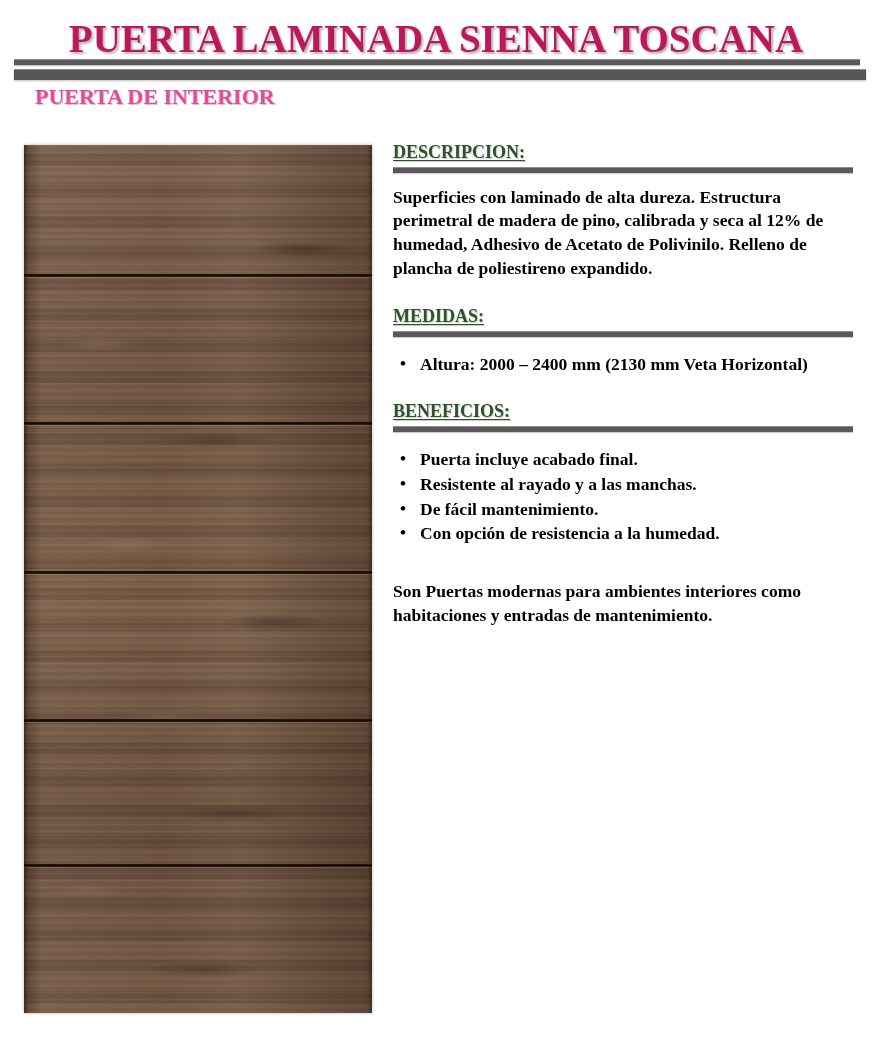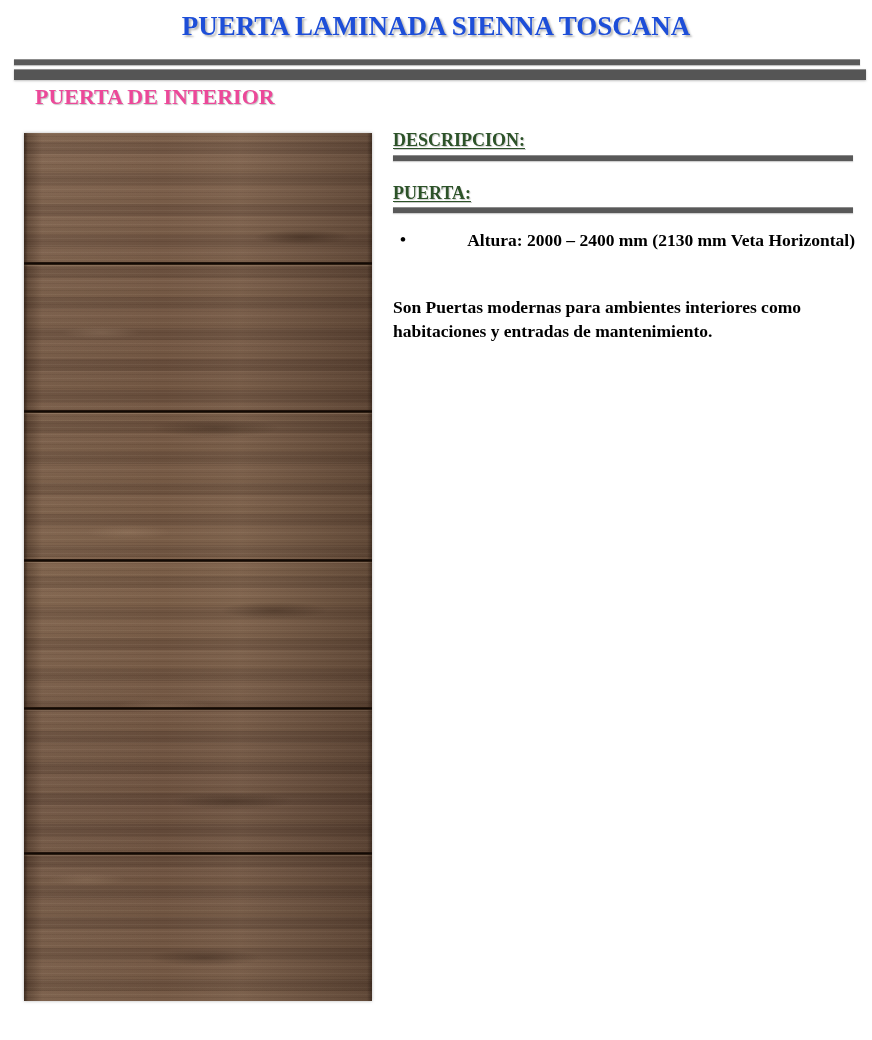--- a/index.html
+++ b/index.html
@@ -11,26 +11,26 @@
     height: 1040px;
     background: #ffffff;
     font-family: "Liberation Serif", "DejaVu Serif", serif;
     overflow: hidden;
     position: relative;
   }
 
   
   .page-title {
     text-align: center;
-    font-size: 27px;
-    font-weight: bold;
-    color: #1d4ed8;
+    font-size: 39px;
+    font-weight: bold;
+    color: #be185d;
     letter-spacing: 0px;
     line-height: 1;
-    padding-top: 13px;
+    padding-top: 19px;
     text-shadow: 2px 2px 2px rgba(170,170,170,0.85);
     white-space: nowrap;
   }
 
   .bar-thin {
     position: absolute;
     left: 14px;
     top: 59px;
     width: 846px;
     height: 5px;
@@ -57,21 +57,21 @@
     font-weight: bold;
     color: #ec4899;
     text-shadow: 1px 1px 1px rgba(180,180,180,0.8);
     white-space: nowrap;
   }
 
   
   .content {
     position: absolute;
     left: 0;
-    top: 118px;
+    top: 130px;
     width: 760px;
     height: 910px;
   }
 
   
   .door-wrap {
     position: absolute;
     left: 24px;
     top: 15px;
     width: 348px;
@@ -179,21 +179,20 @@
     font-weight: bold;
     color: #000000;
     line-height: 1.36;
     margin: 0 0 16px 0;
   }
 
   ul.bullets {
     list-style: none;
     margin: 16px 0 16px 0;
     padding: 0;
-    text-align: right;
   }
   ul.bullets li {
     font-size: 17.5px;
     font-weight: bold;
     color: #000000;
     line-height: 1.36;
     padding-left: 27px;
     position: relative;
     margin-bottom: 1px;
   }
@@ -228,34 +227,45 @@
     <div class="groove" style="top:719px"></div>
     <div class="door-edge-l"></div>
     <div class="door-edge-r"></div>
   </div>
 
   <div class="info-col">
 
     <div class="section">
       <div class="section-heading">DESCRIPCION:</div>
       <div class="section-rule"></div>
+      <p class="body-text">Superficies con laminado de alta dureza. Estructura perimetral de madera de pino, calibrada y seca al 12% de humedad, Adhesivo de Acetato de Polivinilo. Relleno de plancha de poliestireno expandido.</p>
     </div>
 
     <div class="gap-sm"></div>
 
     <div class="section">
-      <div class="section-heading">PUERTA:</div>
+      <div class="section-heading">MEDIDAS:</div>
       <div class="section-rule"></div>
       <ul class="bullets">
         <li>Altura: 2000 – 2400 mm (2130 mm Veta Horizontal)</li>
       </ul>
     </div>
 
     <div class="gap-sm"></div>
 
+    <div class="section">
+      <div class="section-heading">BENEFICIOS:</div>
+      <div class="section-rule"></div>
+      <ul class="bullets">
+        <li>Puerta incluye acabado final.</li>
+        <li>Resistente al rayado y a las manchas.</li>
+        <li>De fácil mantenimiento.</li>
+        <li>Con opción de resistencia a la humedad.</li>
+      </ul>
+    </div>
 
     <div class="gap-md"></div>
 
     <p class="body-text"> Son Puertas modernas para ambientes interiores como habitaciones y entradas de mantenimiento.</p>
     <div class="gap-sm"></div>
 
   </div>
 </div>
 
 </body></html>

